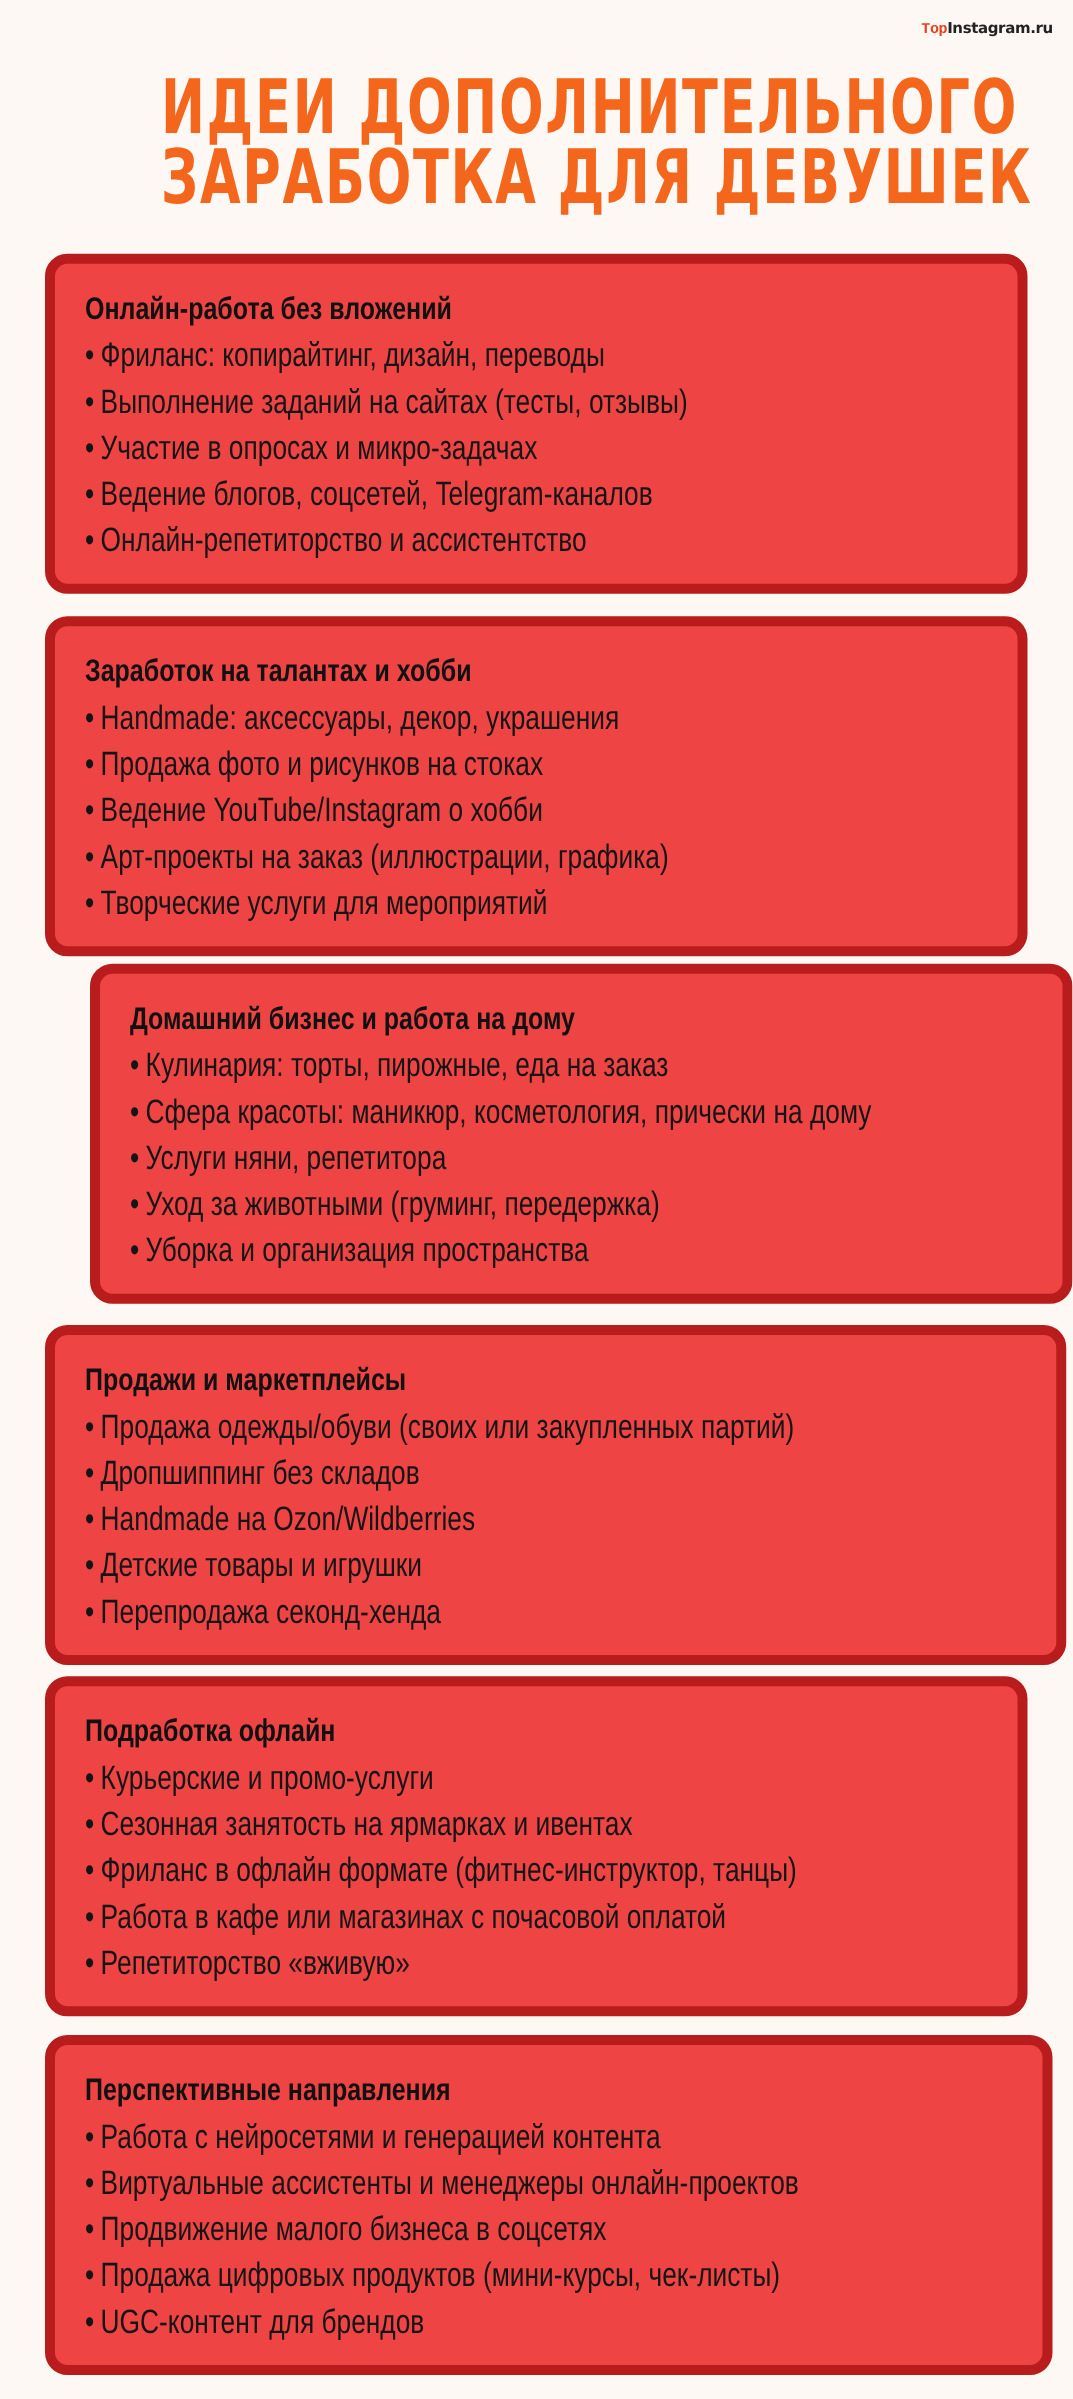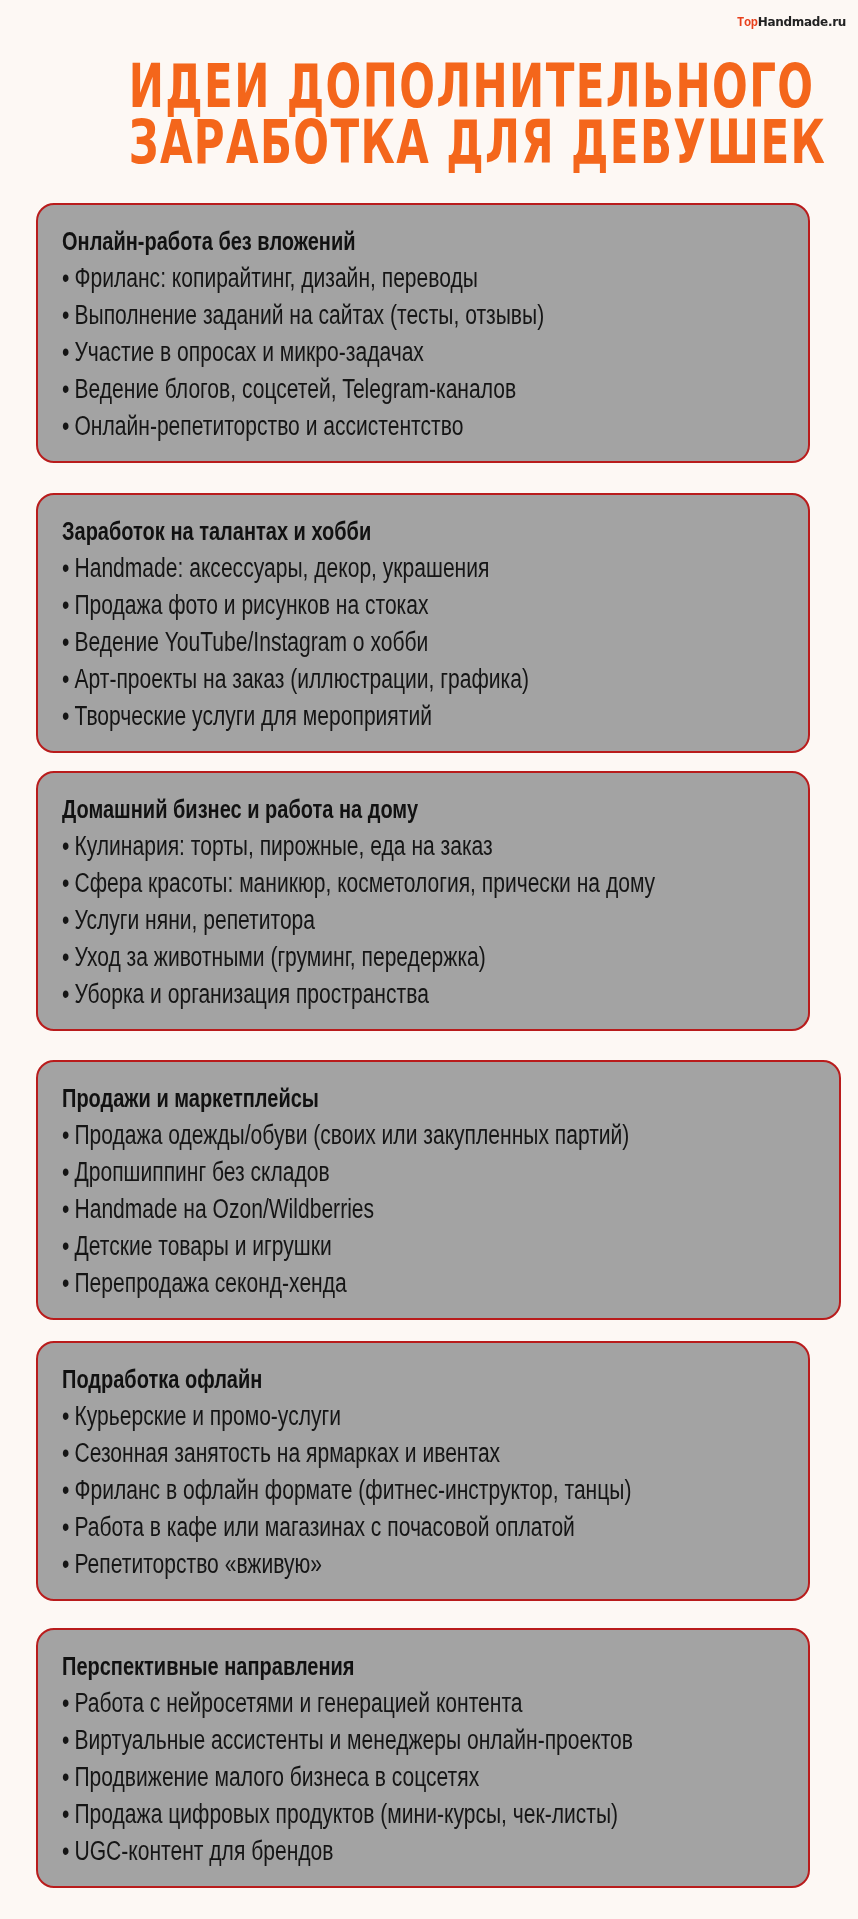--- a/index.html
+++ b/index.html
@@ -46,23 +46,23 @@
     transform: scaleX(0.70);
     transform-origin: center;
     white-space: nowrap;
   }
 
   .card {
     position: absolute;
     left: 36px;
     width: 770px;
     height: 256px;
-    border: 2px solid #b91c1c;
+    border: 8px solid #b91c1c;
     border-radius: 18px;
-    background: #a3a3a3;
+    background: #ef4444;
     box-sizing: content-box;
   }
   .card-inner {
     position: absolute;
     left: 24px;
     top: 18px;
     right: 0;
   }
   .card-heading {
     font-family: "Liberation Sans", sans-serif;
@@ -91,21 +91,21 @@
   }
   .bullet {
     display: inline-block;
     width: 16px;
   }
 </style>
 </head>
 <body>
 
 <div class="logo">
-  <span class="top">Top</span><span class="rest">Handmade.ru</span>
+  <span class="top">Top</span><span class="rest">Instagram.ru</span>
 </div>
 
 <h1 class="title" style="margin:0;">
   <span class="title-line">ИДЕИ ДОПОЛНИТЕЛЬНОГО</span>
   <span class="title-line">ЗАРАБОТКА ДЛЯ ДЕВУШЕК</span>
 </h1>
 
 <section class="card" style="top:203px;">
   <div class="card-inner">
     <div class="card-heading">Онлайн-работа без вложений</div>
@@ -125,21 +125,21 @@
     <ul class="card-list">
       <li class="card-item"><span class="bullet">•</span><span>Handmade: аксессуары, декор, украшения</span></li>
       <li class="card-item"><span class="bullet">•</span><span>Продажа фото и рисунков на стоках</span></li>
       <li class="card-item"><span class="bullet">•</span><span>Ведение YouTube/Instagram о хобби</span></li>
       <li class="card-item"><span class="bullet">•</span><span>Арт-проекты на заказ (иллюстрации, графика)</span></li>
       <li class="card-item"><span class="bullet">•</span><span>Творческие услуги для мероприятий</span></li>
     </ul>
   </div>
 </section>
 
-<section class="card" style="top:771px;">
+<section class="card" style="top:771px;margin-left:36px;">
   <div class="card-inner">
     <div class="card-heading">Домашний бизнес и работа на дому</div>
     <ul class="card-list">
       <li class="card-item"><span class="bullet">•</span><span>Кулинария: торты, пирожные, еда на заказ</span></li>
       <li class="card-item"><span class="bullet">•</span><span>Сфера красоты: маникюр, косметология, прически на дому</span></li>
       <li class="card-item"><span class="bullet">•</span><span>Услуги няни, репетитора</span></li>
       <li class="card-item"><span class="bullet">•</span><span>Уход за животными (груминг, передержка)</span></li>
       <li class="card-item"><span class="bullet">•</span><span>Уборка и организация пространства</span></li>
     </ul>
   </div>
@@ -164,21 +164,21 @@
     <ul class="card-list">
       <li class="card-item"><span class="bullet">•</span><span>Курьерские и промо-услуги</span></li>
       <li class="card-item"><span class="bullet">•</span><span>Сезонная занятость на ярмарках и ивентах</span></li>
       <li class="card-item"><span class="bullet">•</span><span>Фриланс в офлайн формате (фитнес-инструктор, танцы)</span></li>
       <li class="card-item"><span class="bullet">•</span><span>Работа в кафе или магазинах с почасовой оплатой</span></li>
       <li class="card-item"><span class="bullet">•</span><span>Репетиторство «вживую»</span></li>
     </ul>
   </div>
 </section>
 
-<section class="card" style="top:1628px;">
+<section class="card" style="top:1628px;padding-left:20px;">
   <div class="card-inner">
     <div class="card-heading">Перспективные направления</div>
     <ul class="card-list">
       <li class="card-item"><span class="bullet">•</span><span>Работа с нейросетями и генерацией контента</span></li>
       <li class="card-item"><span class="bullet">•</span><span>Виртуальные ассистенты и менеджеры онлайн-проектов</span></li>
       <li class="card-item"><span class="bullet">•</span><span>Продвижение малого бизнеса в соцсетях</span></li>
       <li class="card-item"><span class="bullet">•</span><span>Продажа цифровых продуктов (мини-курсы, чек-листы)</span></li>
       <li class="card-item"><span class="bullet">•</span><span>UGC-контент для брендов</span></li>
     </ul>
   </div>

